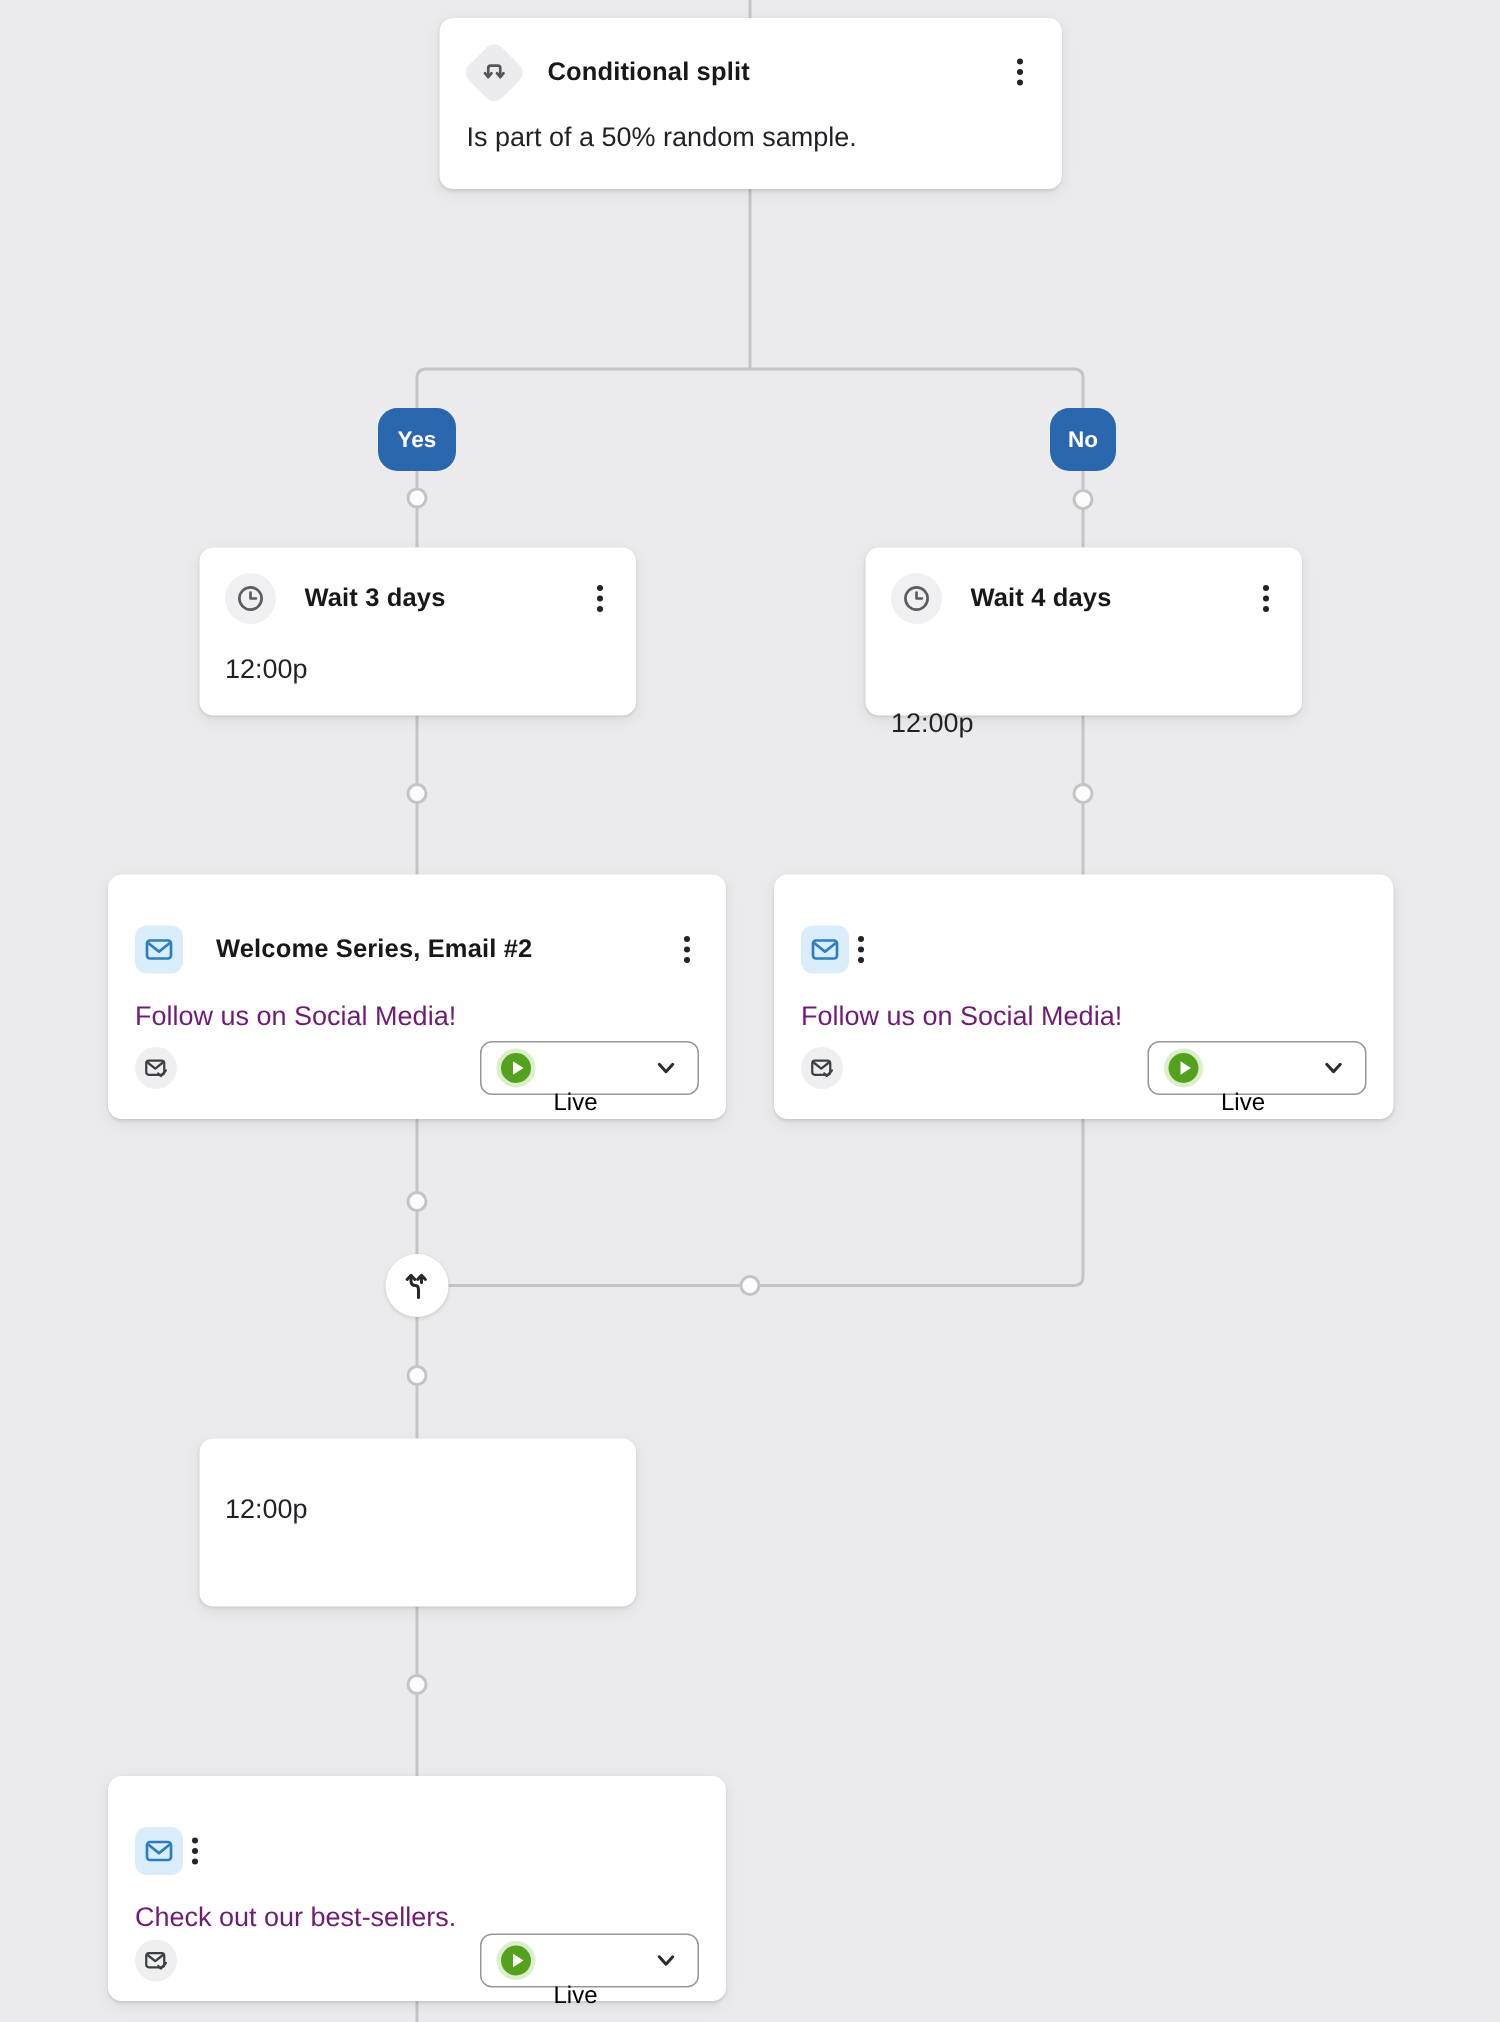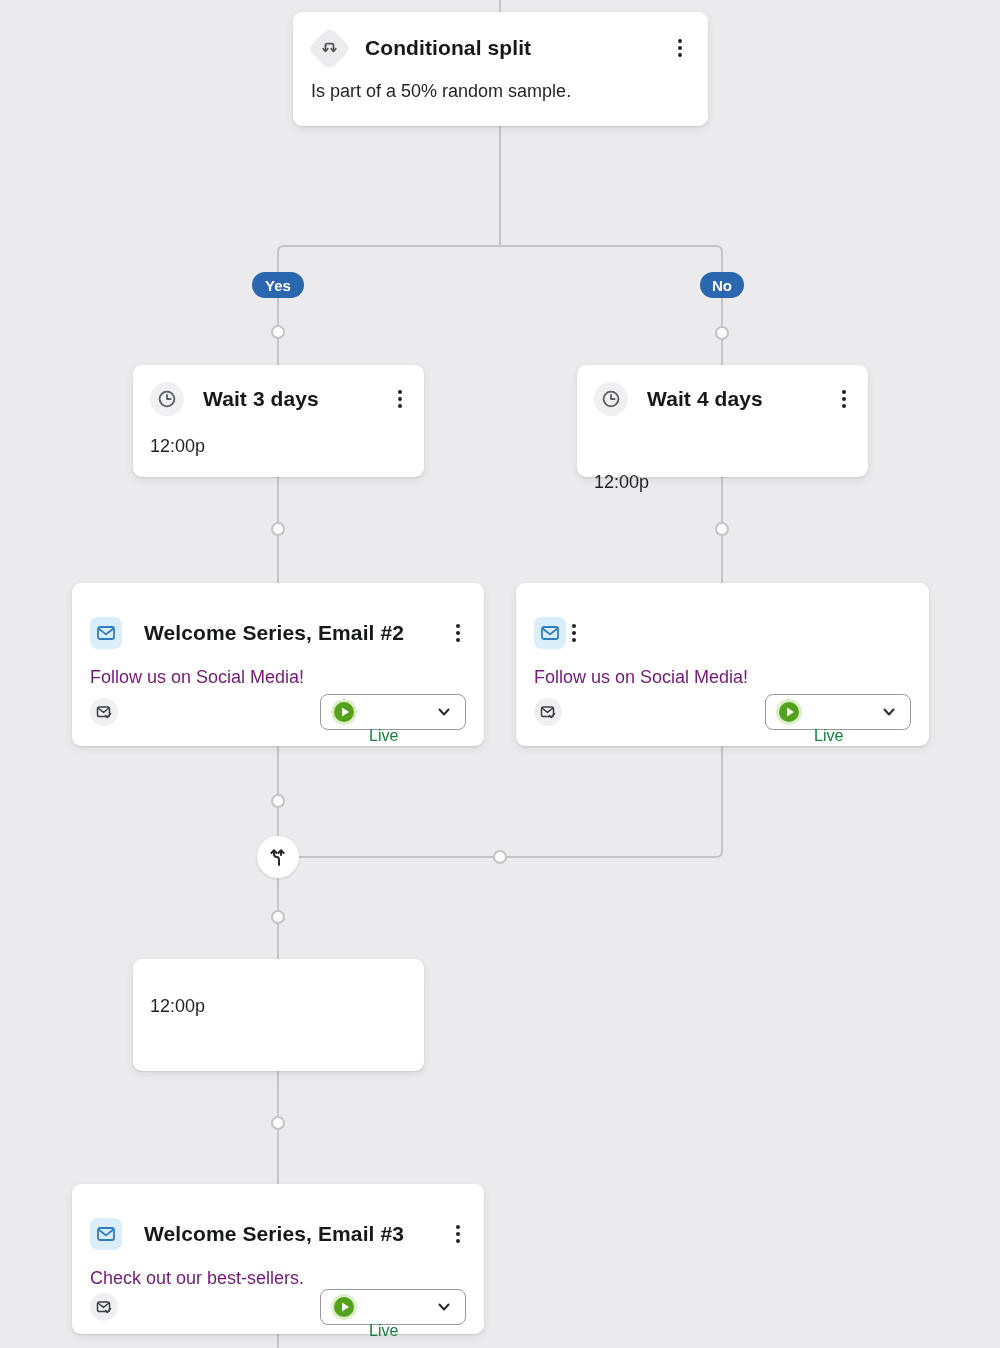--- a/index.html
+++ b/index.html
@@ -10,21 +10,21 @@
     color:#1b1d20;
   }
   svg.connectors { position:absolute; left:0; top:0; z-index:0; }
 
   .card {
     position:absolute; background:#ffffff; border-radius:9px;
     box-shadow:0 1px 2px rgba(0,0,0,.10), 0 3px 10px rgba(0,0,0,.07);
     z-index:2; display:flex; flex-direction:column;
   }
   .card-header { display:flex; align-items:center; }
-  .card-title { font-size:21px; font-weight:700; color:#17181a; letter-spacing:.1px; flex:1; white-space:nowrap; overflow:hidden; }
+  .card-title { font-size:17px; font-weight:700; color:#17181a; letter-spacing:.1px; flex:1; white-space:nowrap; overflow:hidden; }
   .kebab { flex:none; display:flex; flex-direction:column; gap:3px; align-items:center; padding:4px 6px; cursor:pointer; }
   .kebab i { width:4px; height:4px; border-radius:50%; background:#212327; }
 
   
   .split-card { left:293px; top:12px; width:415px; height:114px; padding:14px 20px 16px 14px; }
   .diamond-wrap { width:44px; height:44px; flex:none; display:flex; align-items:center; justify-content:center; }
   .diamond { width:31px; height:31px; background:#ececef; border-radius:7px; transform:rotate(45deg); display:flex; align-items:center; justify-content:center; }
   .diamond svg { transform:rotate(-45deg); }
   .split-title { margin-left:14px; }
   .split-desc { font-size:18px; color:#1f2124; margin:11px 0 0 4px; }
@@ -47,26 +47,26 @@
   .email-title { margin-left:22px; }
   .email-subject { font-size:18px; color:#701a75; margin-top:18px; }
   .email-footer { margin-top:auto; display:flex; align-items:center; justify-content:space-between; }
   .mini-icon-circle { width:28px; height:28px; border-radius:50%; background:#efeff1; display:flex; align-items:center; justify-content:center; }
   .status-btn {
     width:146px; height:36px; border:1px solid #94979c; border-radius:8px; background:#fff;
     display:flex; align-items:center; padding:0 13px; cursor:pointer;
   }
   .play-badge { width:20px; height:20px; border-radius:50%; background:#54a11e; box-shadow:0 0 0 3px #dcefca; flex:none; display:flex; align-items:center; justify-content:center; }
   .play-badge svg { margin-left:1px; }
-  .status-label { font-size:16px; color:#15803d; margin-left:15px; flex:1;margin-top:48px; }
+  .status-label { font-size:16px; color:#000000; margin-left:15px; flex:1;margin-top:48px; }
   .status-btn svg.chev { flex:none; }
 
   
   .pill {
-    position:absolute; z-index:2; height:26px; border-radius:13px; background:#2b67ae;
+    position:absolute; z-index:2; height:42px; border-radius:13px; background:#2b67ae;
     color:#ffffff; font-size:15px; font-weight:600; display:flex; align-items:center; justify-content:center;
   }
   .pill-yes { left:252px; top:272px; width:52px; }
   .pill-no  { left:700px; top:272px; width:44px; }
 
   
   .merge-node {
     position:absolute; left:257px; top:836px; width:42px; height:42px; z-index:2;
     background:#ffffff; border-radius:50%; box-shadow:0 1px 3px rgba(0,0,0,.14);
     display:flex; align-items:center; justify-content:center;
@@ -251,21 +251,20 @@
   </div>
 
   <div class="card email-card email-final">
     <div class="card-header">
       <div class="mail-badge">
         <svg width="22" height="22" viewBox="0 0 22 22" fill="none" stroke="#2f7dc1" stroke-width="1.8" stroke-linecap="round" stroke-linejoin="round">
           <rect x="3" y="5" width="16" height="12" rx="2"></rect>
             <polyline points="4.2,7 11,12.4 17.8,7"></polyline>
         </svg>
       </div>
-      <div class="card-title email-title">Welcome Series, Email #3</div>
       <div class="kebab">
           <i></i>
           <i></i>
           <i></i>
         </div>
     </div>
     <div class="email-subject">Check out our best-sellers.</div>
     <div class="email-footer">
       <div class="mini-icon-circle">
         <svg width="18" height="18" viewBox="0 0 18 18" fill="none" stroke="#3c3f44" stroke-width="1.5" stroke-linecap="round" stroke-linejoin="round">

